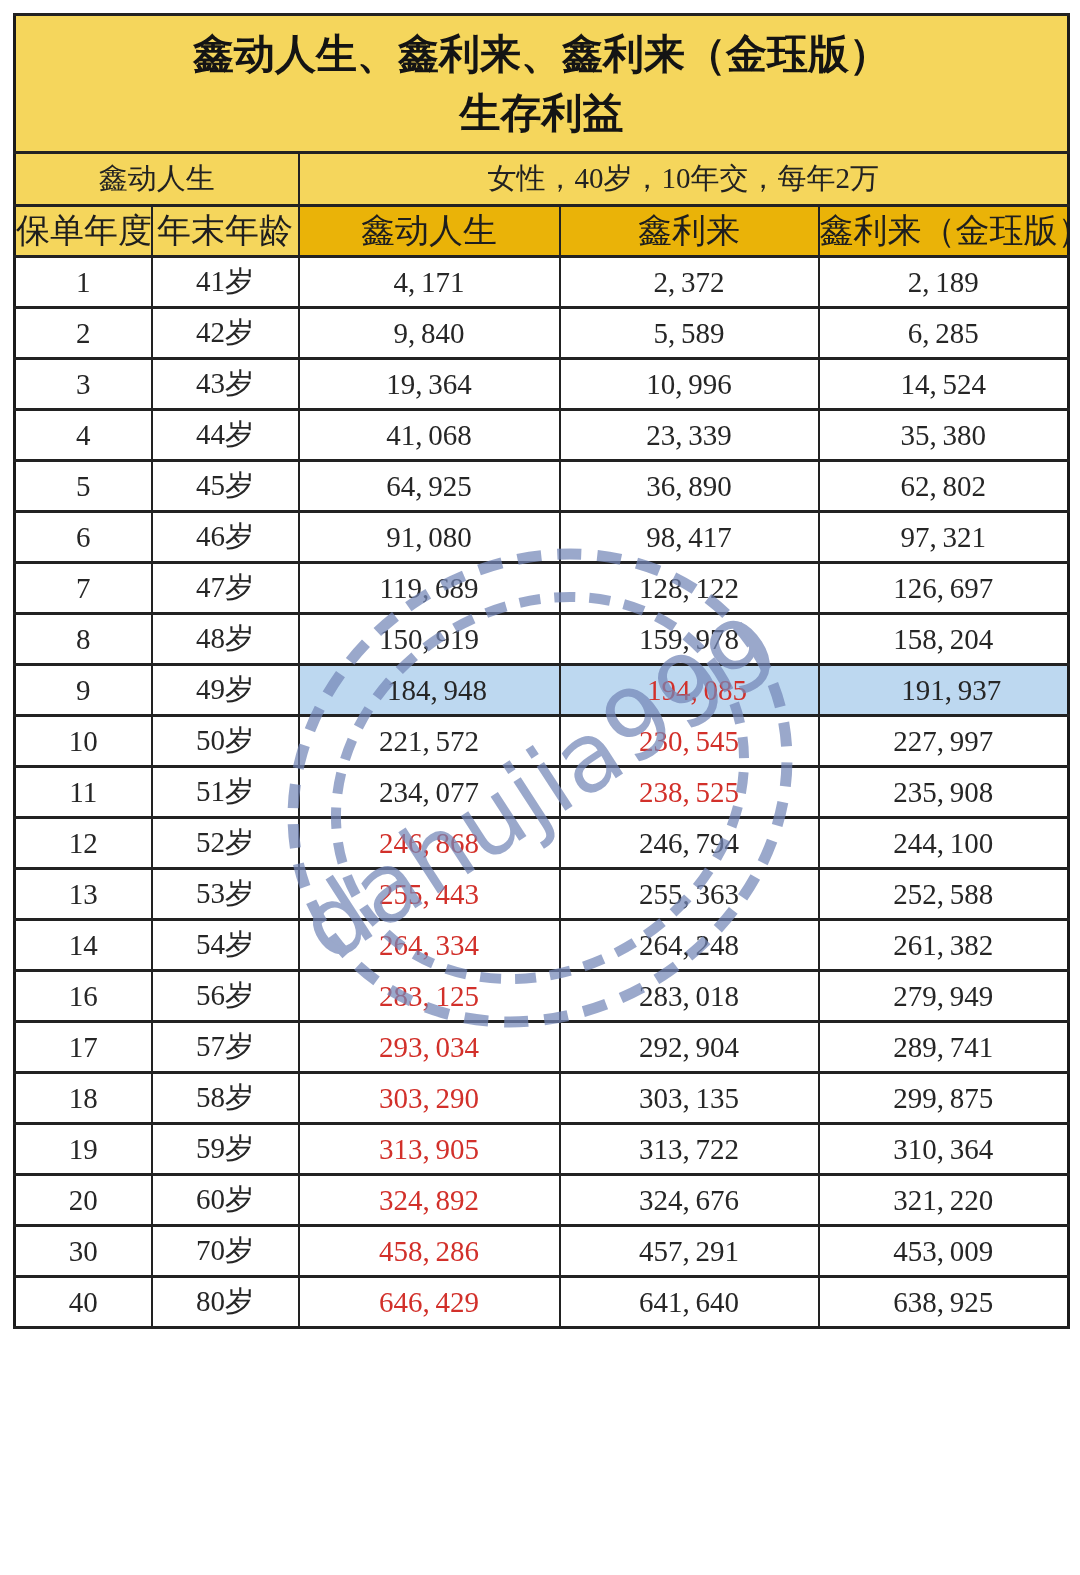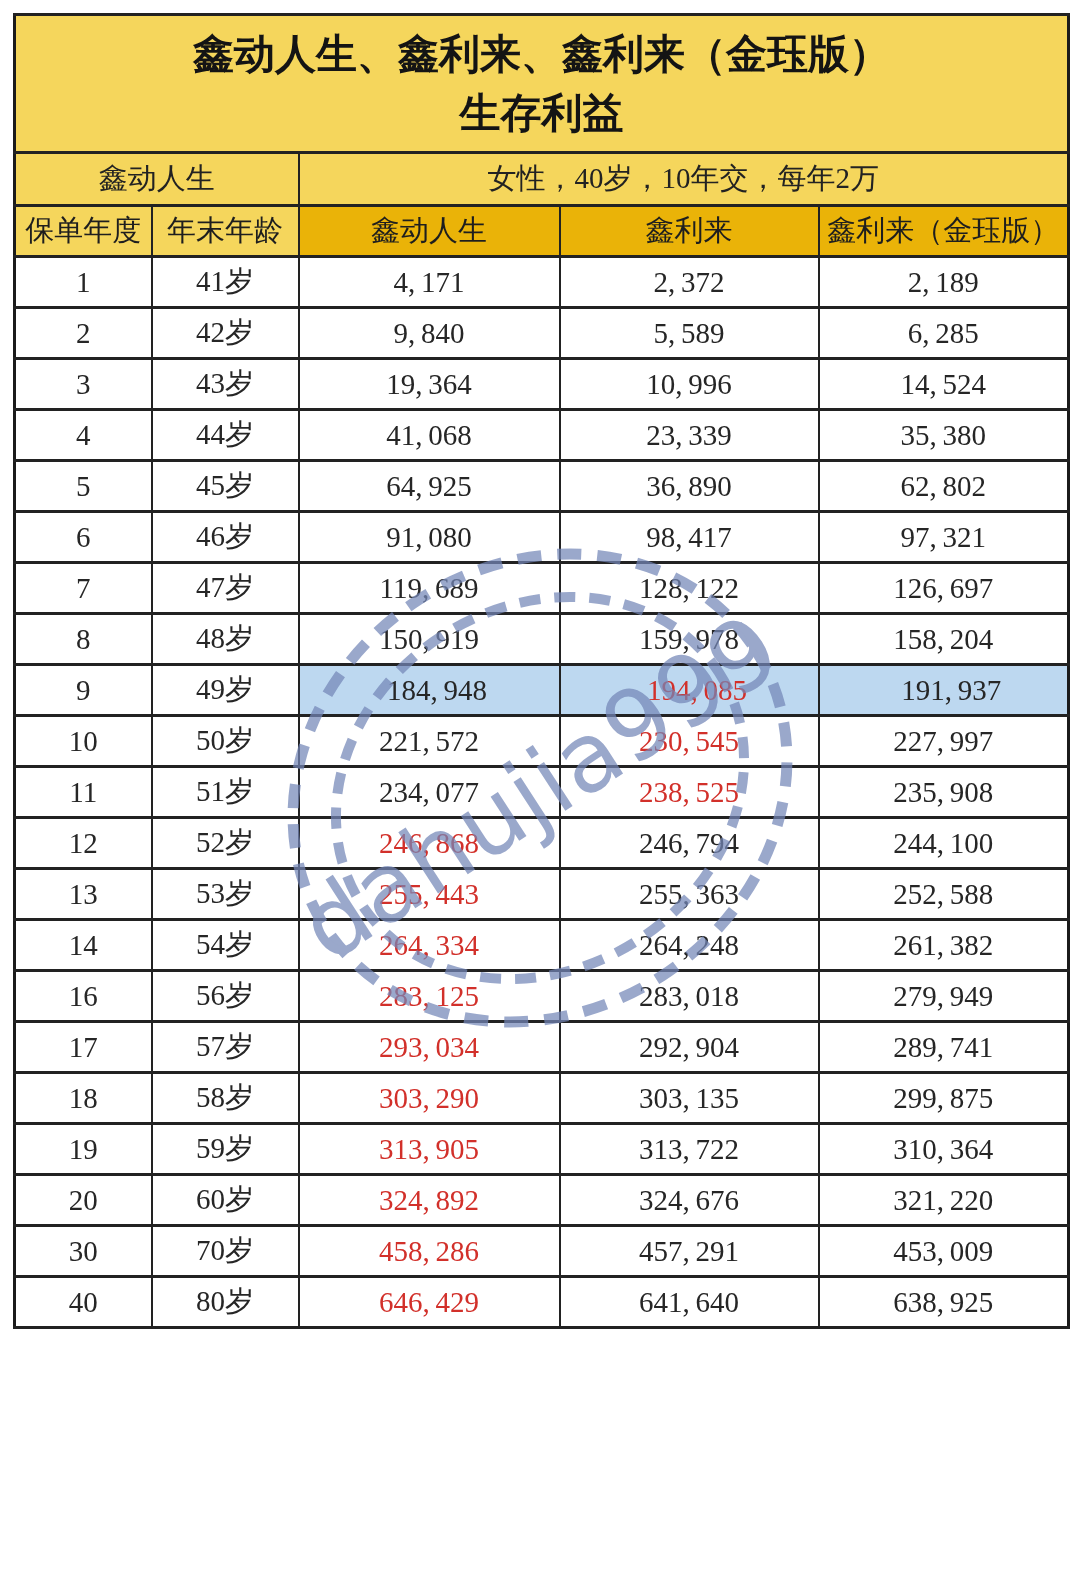--- a/index.html
+++ b/index.html
@@ -38,21 +38,21 @@
     font-weight: bold;
     color: #141414;
     line-height: 1.42;
   }
   .row-plan th, .row-plan td {
     height: 53px;
     background: #F5D65C;
     font-size: 29px;
     color: #222;
   }
-  .row-head th { height: 51px; font-size: 29px; color: #1e1e1e; }
+  .row-head th { height: 51px; font-size: 34px; color: #1e1e1e; }
   .yellow-bg { background: #F5D65C; }
   .blue-bg { background: #eab308; }
   tbody td { height: 51px; font-size: 29px; color: #262626; }
   tbody td.red { color: #d2302a; }
   tbody td.hl { background: #BDD8F0; padding-left: 16px; }
   .watermark {
     position: absolute; left: 0; top: 0;
     width: 1080px; height: 1575px;
     pointer-events: none;
   }

